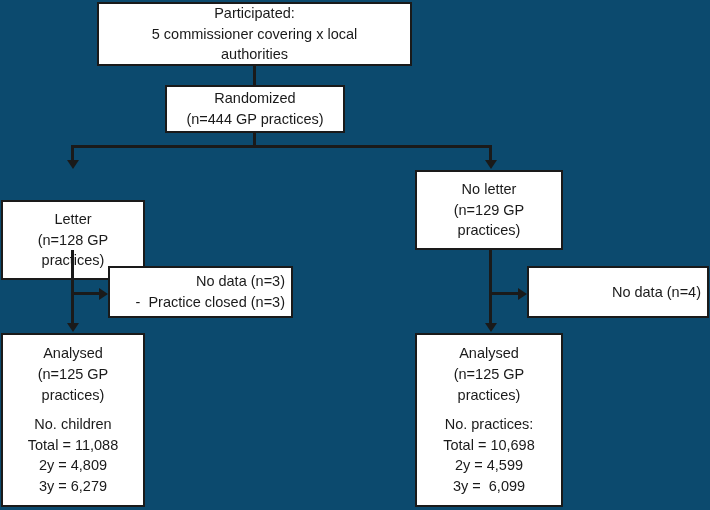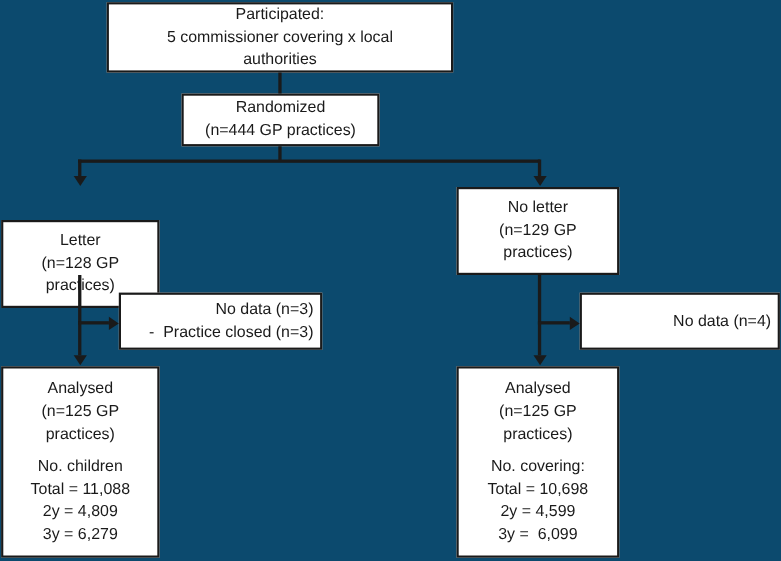--- a/index.html
+++ b/index.html
@@ -126,21 +126,21 @@
     <div class="line">Total = 11,088</div>
     <div class="line">2y = 4,809</div>
     <div class="line">3y = 6,279</div>
   </div>
 
   <div class="box" id="box-analysed-right">
     <div class="line">Analysed</div>
     <div class="line">(n=125 GP</div>
     <div class="line">practices)</div>
     <div class="gap"></div>
-    <div class="line">No. covering:</div>
+    <div class="line">No. practices:</div>
     <div class="line">Total = 10,698</div>
     <div class="line">2y = 4,599</div>
     <div class="line">3y =  6,099</div>
   </div>
 
   <div class="vline" style="left:253px; top:66px; height:19px;"></div>
 
   <div class="vline" style="left:253px; top:133px; height:14px;"></div>
   <div class="hline" style="left:71px; top:145px; width:420px;"></div>
 

